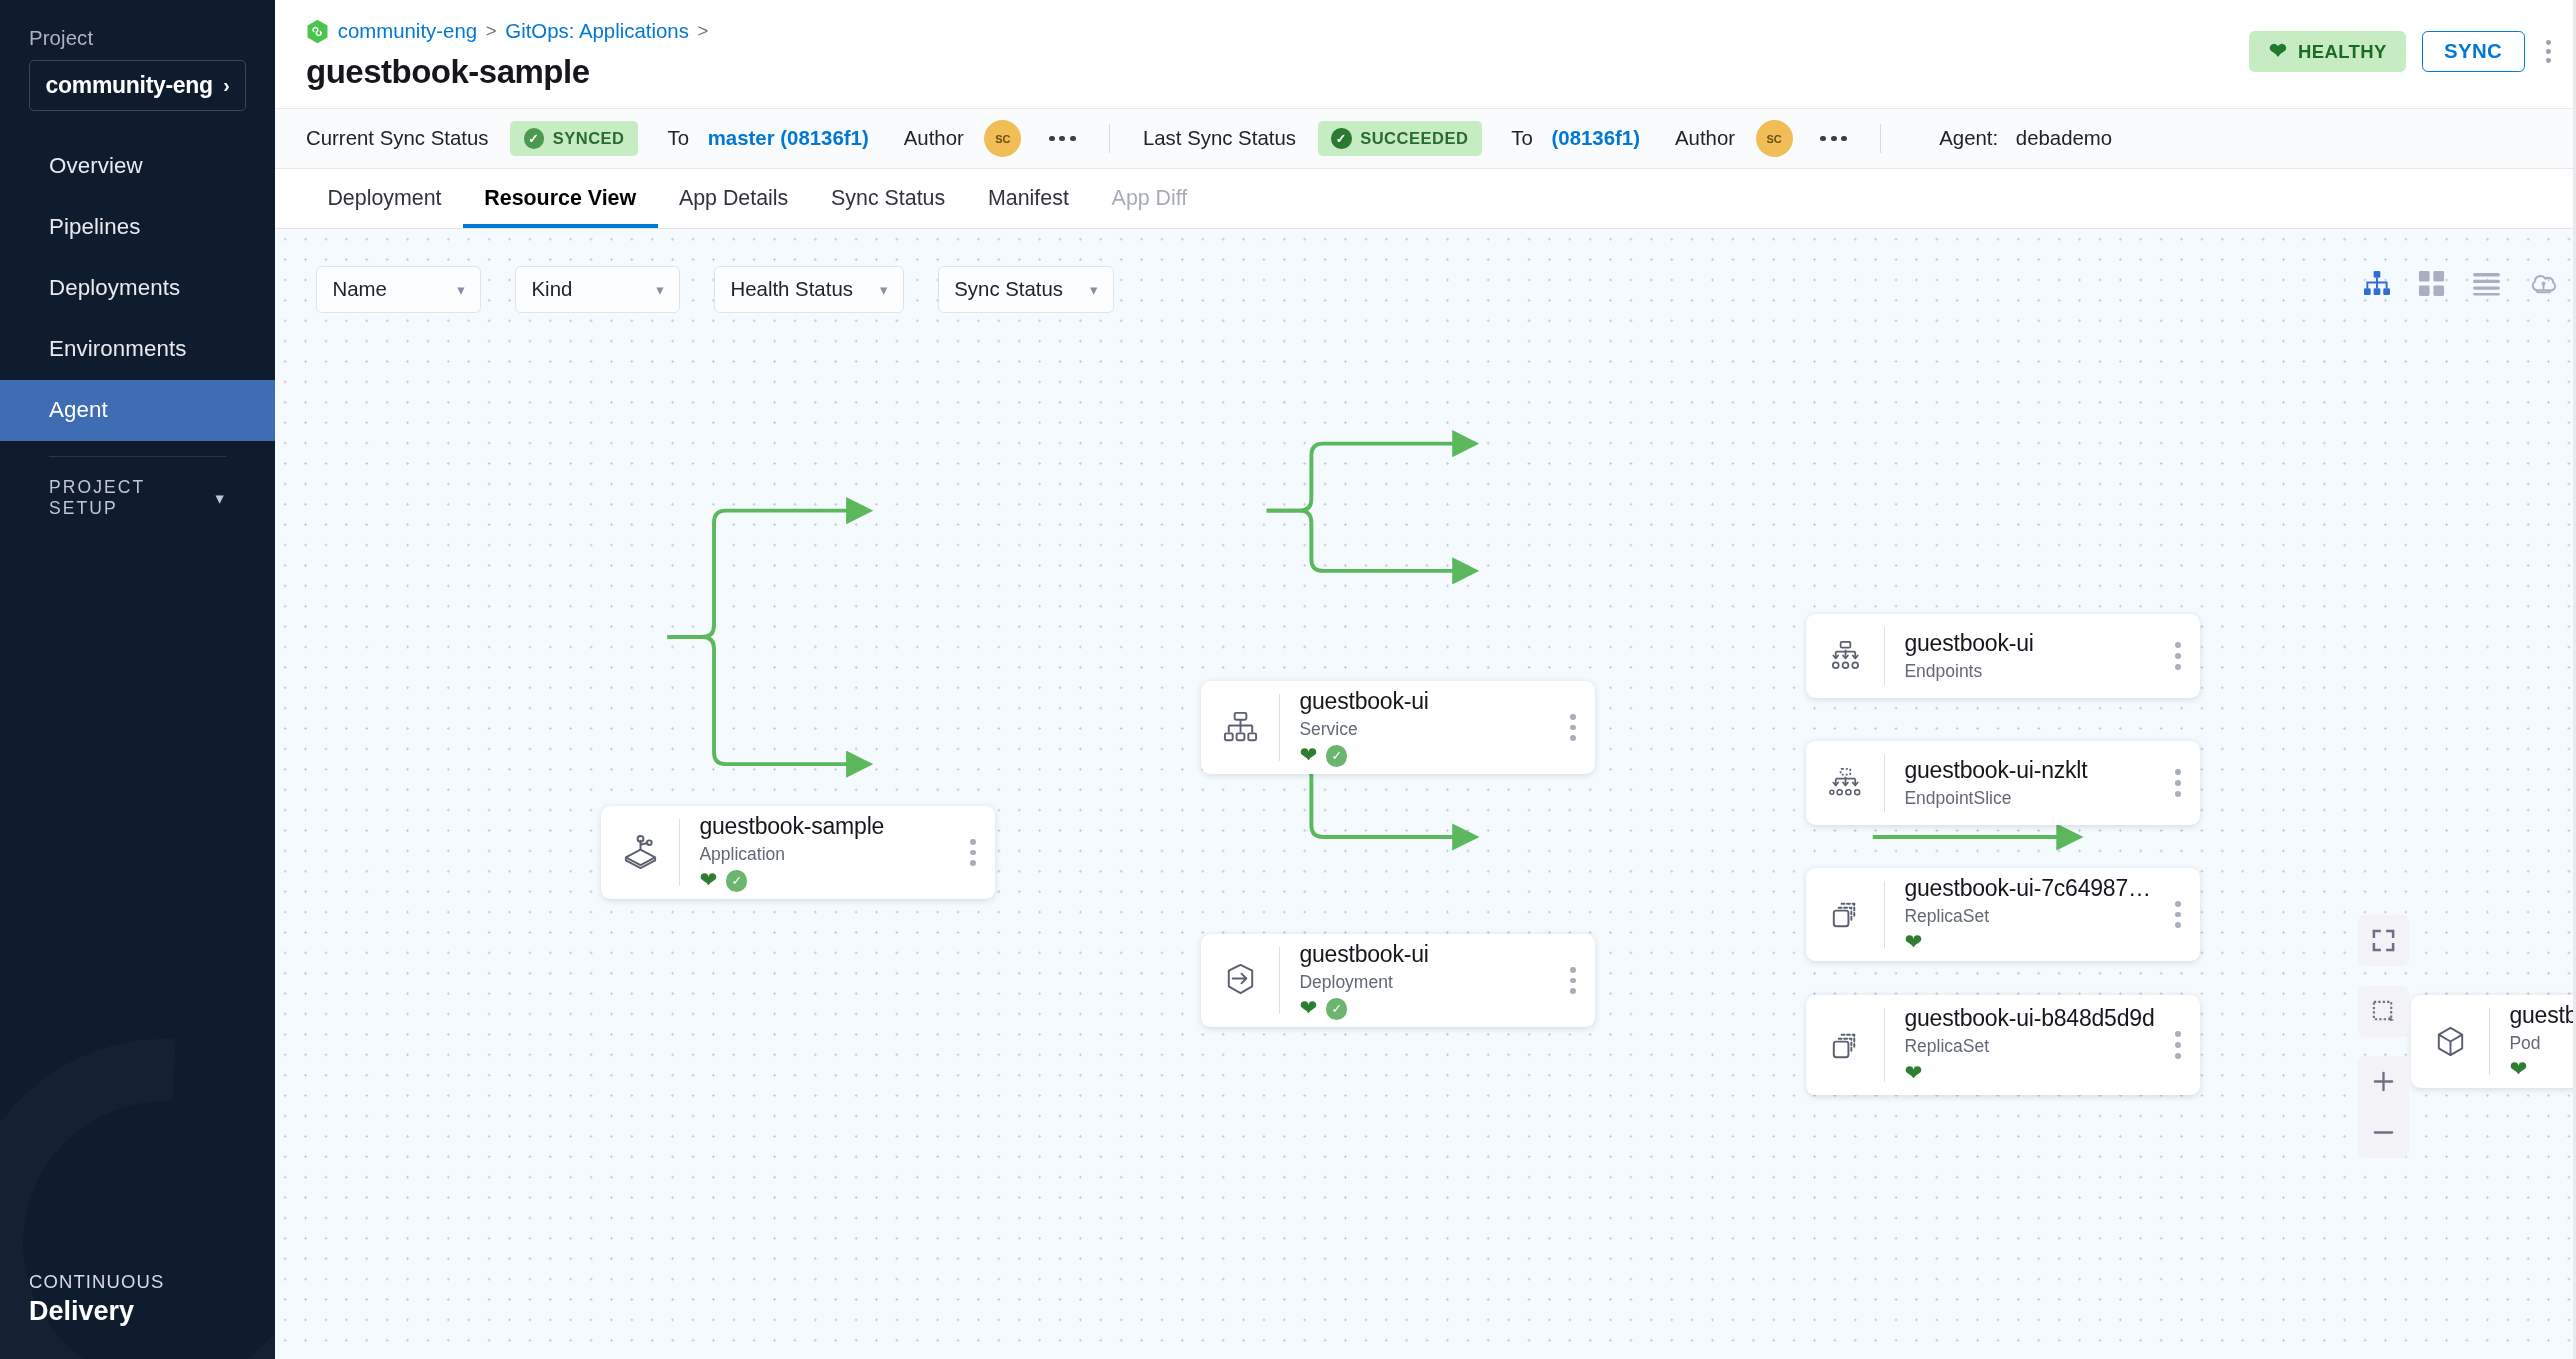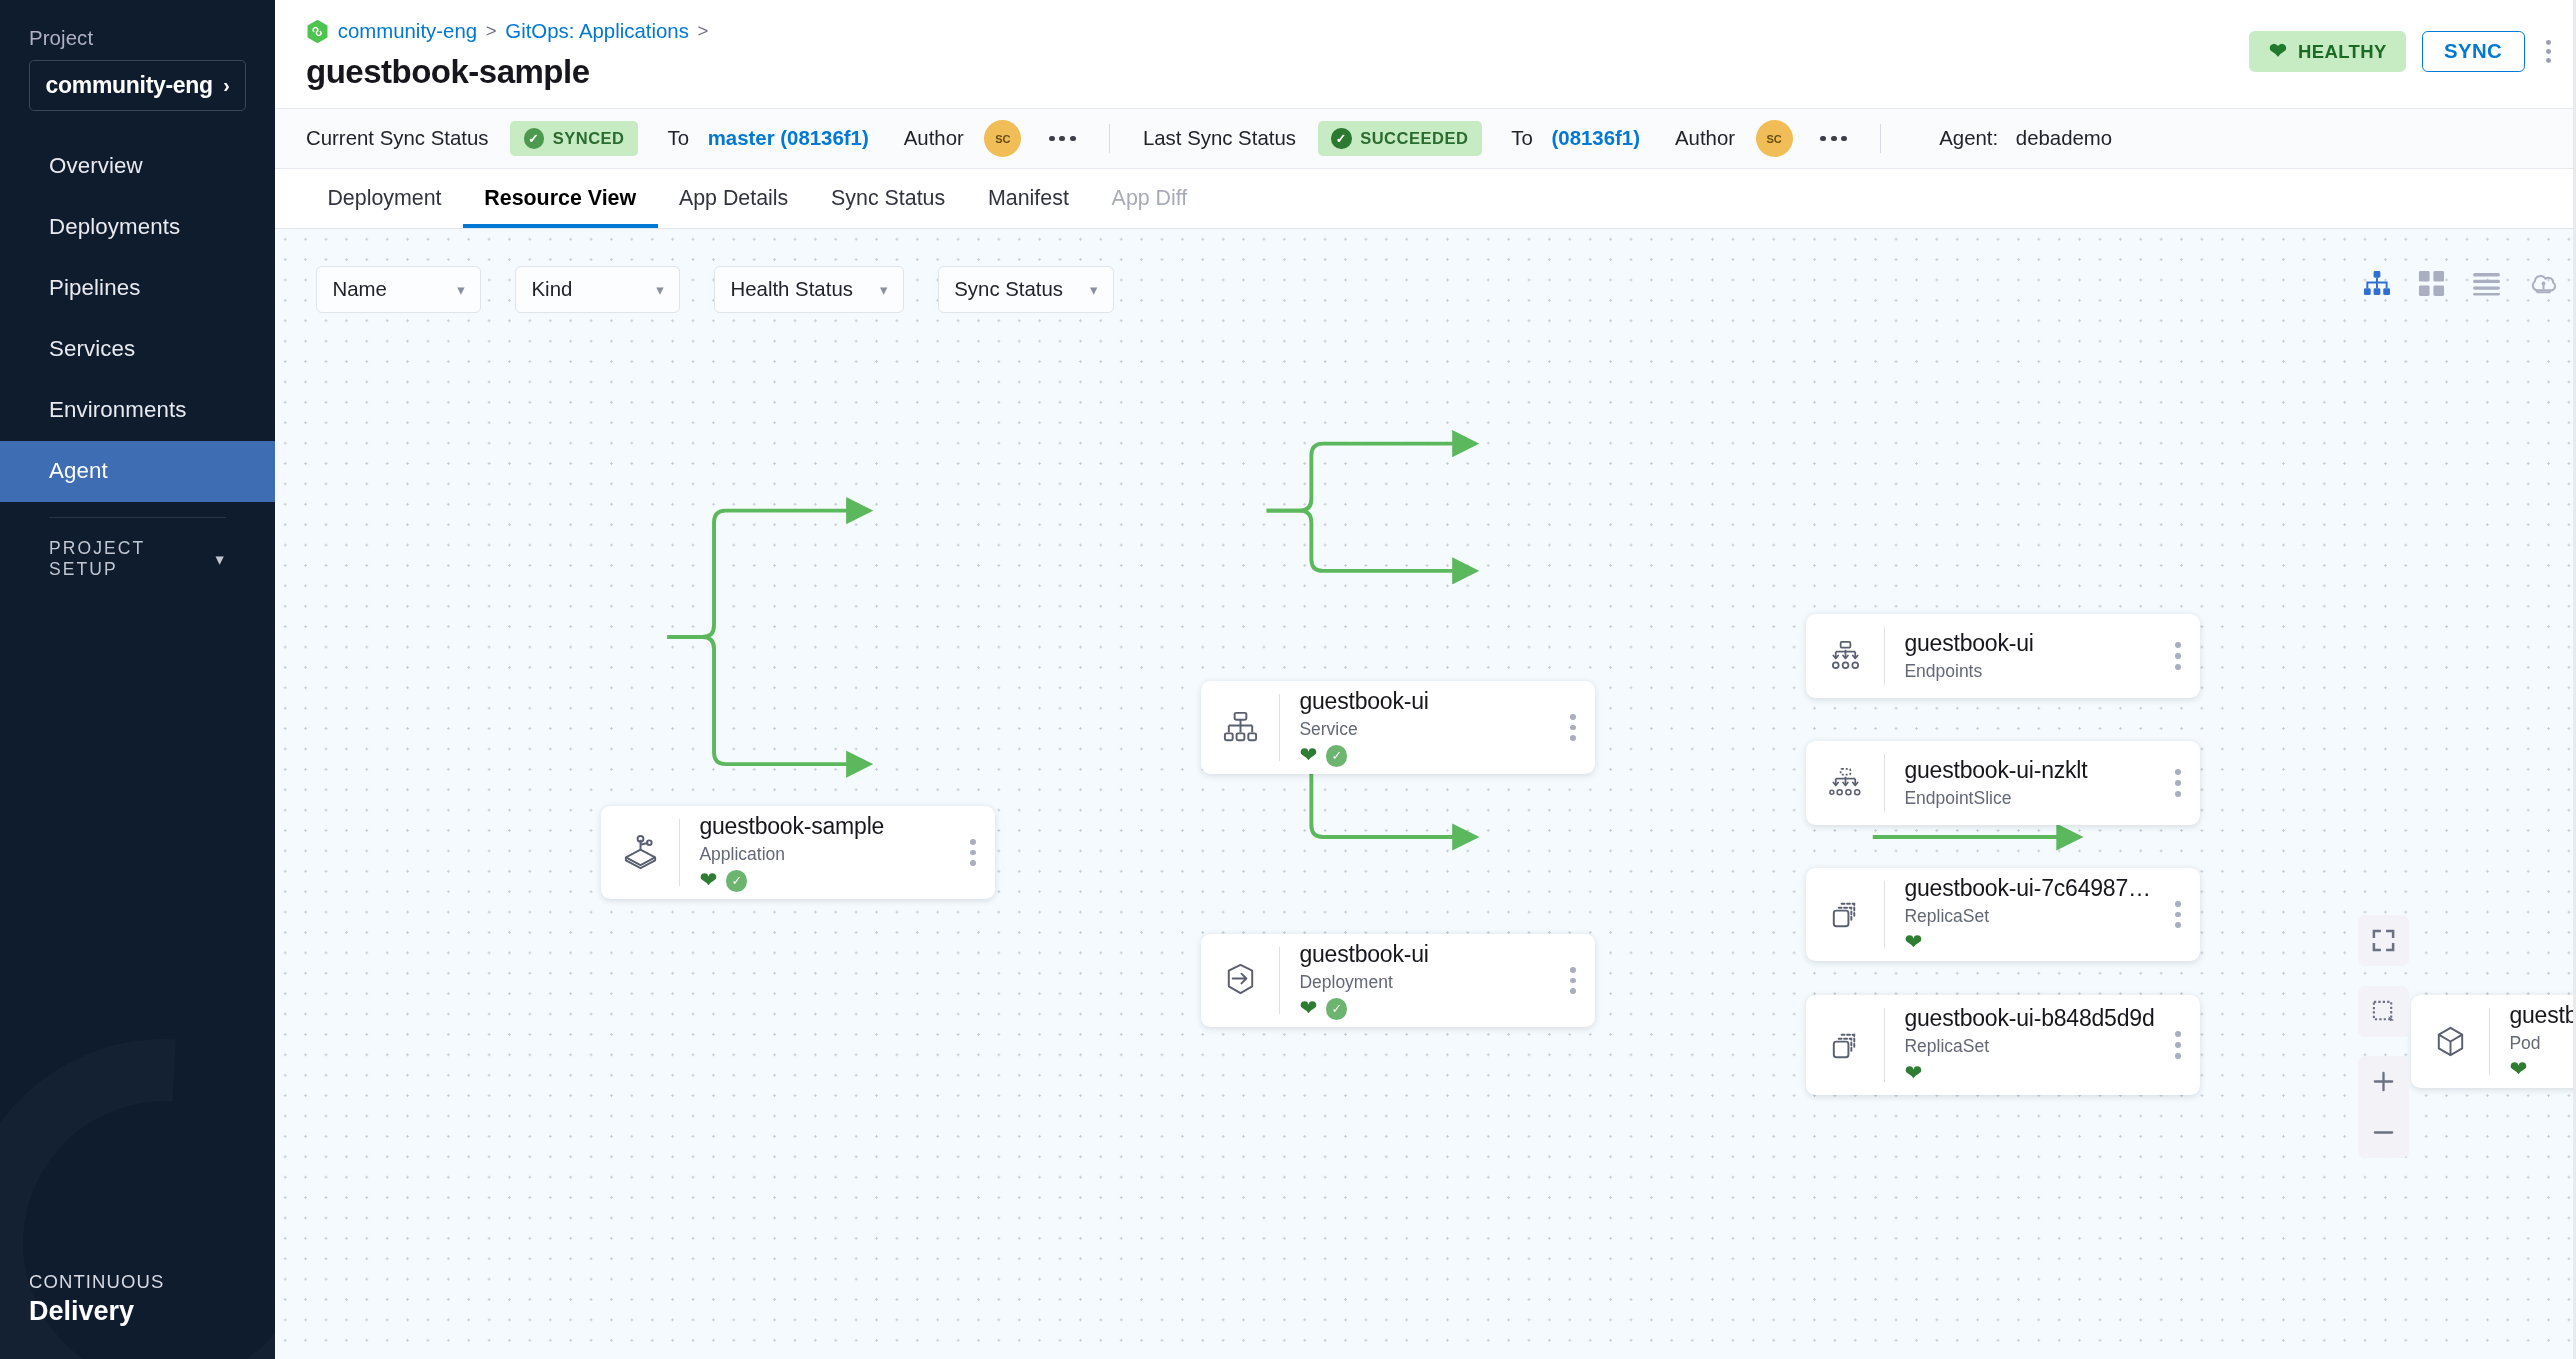--- a/index.html
+++ b/index.html
@@ -225,27 +225,24 @@
       <div class="project-label">Project</div>
       <div class="project-select">
         <span>community-eng</span>
         <span class="chev">›</span>
       </div>
       <nav class="nav">
         <div class="nav-item">
             <span>Overview</span>
           </div>
         <div class="nav-item">
+            <span>Pipelines</span>
+          </div>
+        <div class="nav-item">
             <span>Deployments</span>
-          </div>
-        <div class="nav-item">
-            <span>Pipelines</span>
-          </div>
-        <div class="nav-item">
-            <span>Services</span>
           </div>
         <div class="nav-item">
             <span>Environments</span>
           </div>
         <div class="nav-item active">
             <span>Agent</span>
           </div>
       </nav>
       <div class="nav-sep"></div>
       <div class="nav-section">

